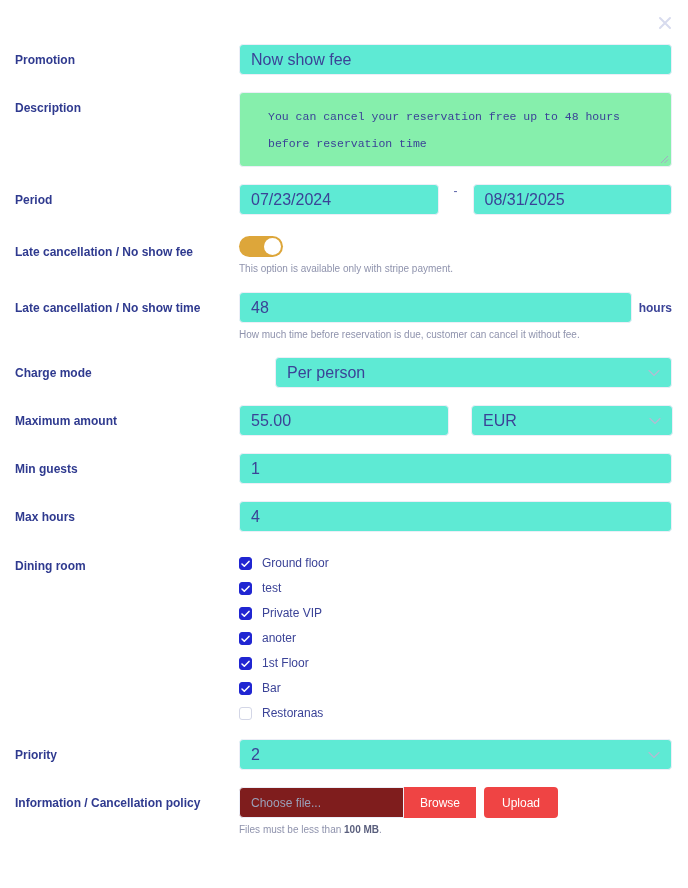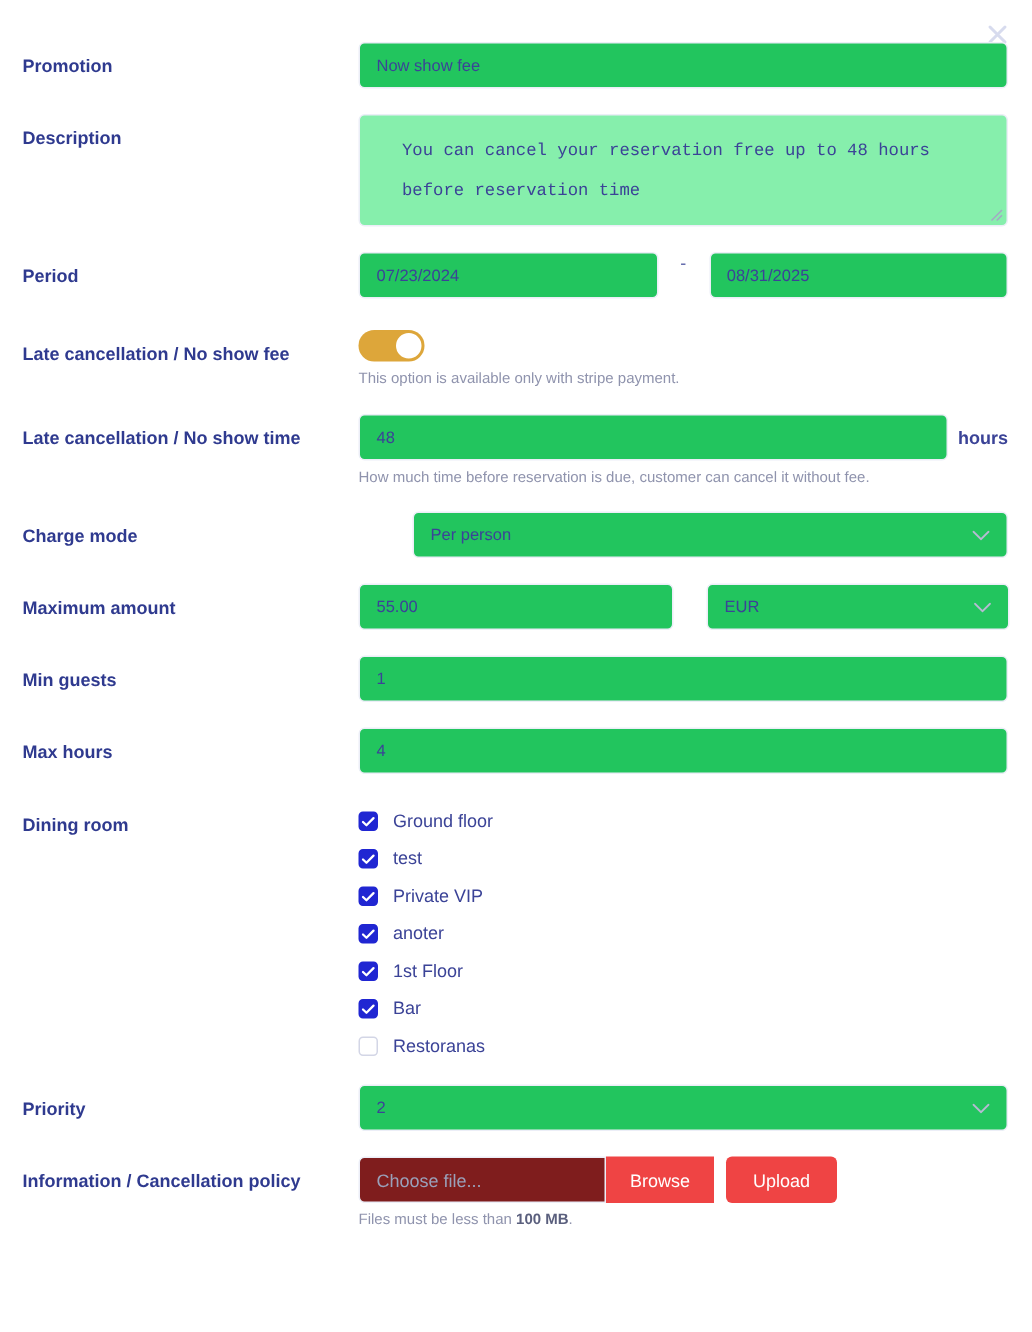--- a/index.html
+++ b/index.html
@@ -31,21 +31,21 @@
     cursor: pointer;
     background: none;
     border: none;
     padding: 0;
   }
   .close-btn svg { display: block; }
 
   
   .form {
     position: absolute;
-    top: 28px;
+    top: 44px;
     left: 0;
     width: 688px;
   }
   .row {
     display: flex;
     align-items: flex-start;
     padding: 0 16px 0 15px;
   }
   .label-col {
     width: 224px;
@@ -56,28 +56,28 @@
     line-height: 15px;
     padding-top: 9px;
   }
   .field-col {
     flex: 1 1 auto;
     min-width: 0;
   }
 
   
   .input {
-    background: #22c55e;
+    background: #5eead4;
     border: 1px solid #eceef7;
     border-radius: 4px;
     height: 31px;
     display: flex;
     align-items: center;
     padding: 0 11px;
-    font-size: 11px;
+    font-size: 16px;
     color: #3b4397;
     font-family: "Liberation Sans", sans-serif;
     width: 100%;
   }
 
   .textarea {
     background: #86efac;
     border: 1px solid #eceef7;
     border-radius: 4px;
     height: 75px;

